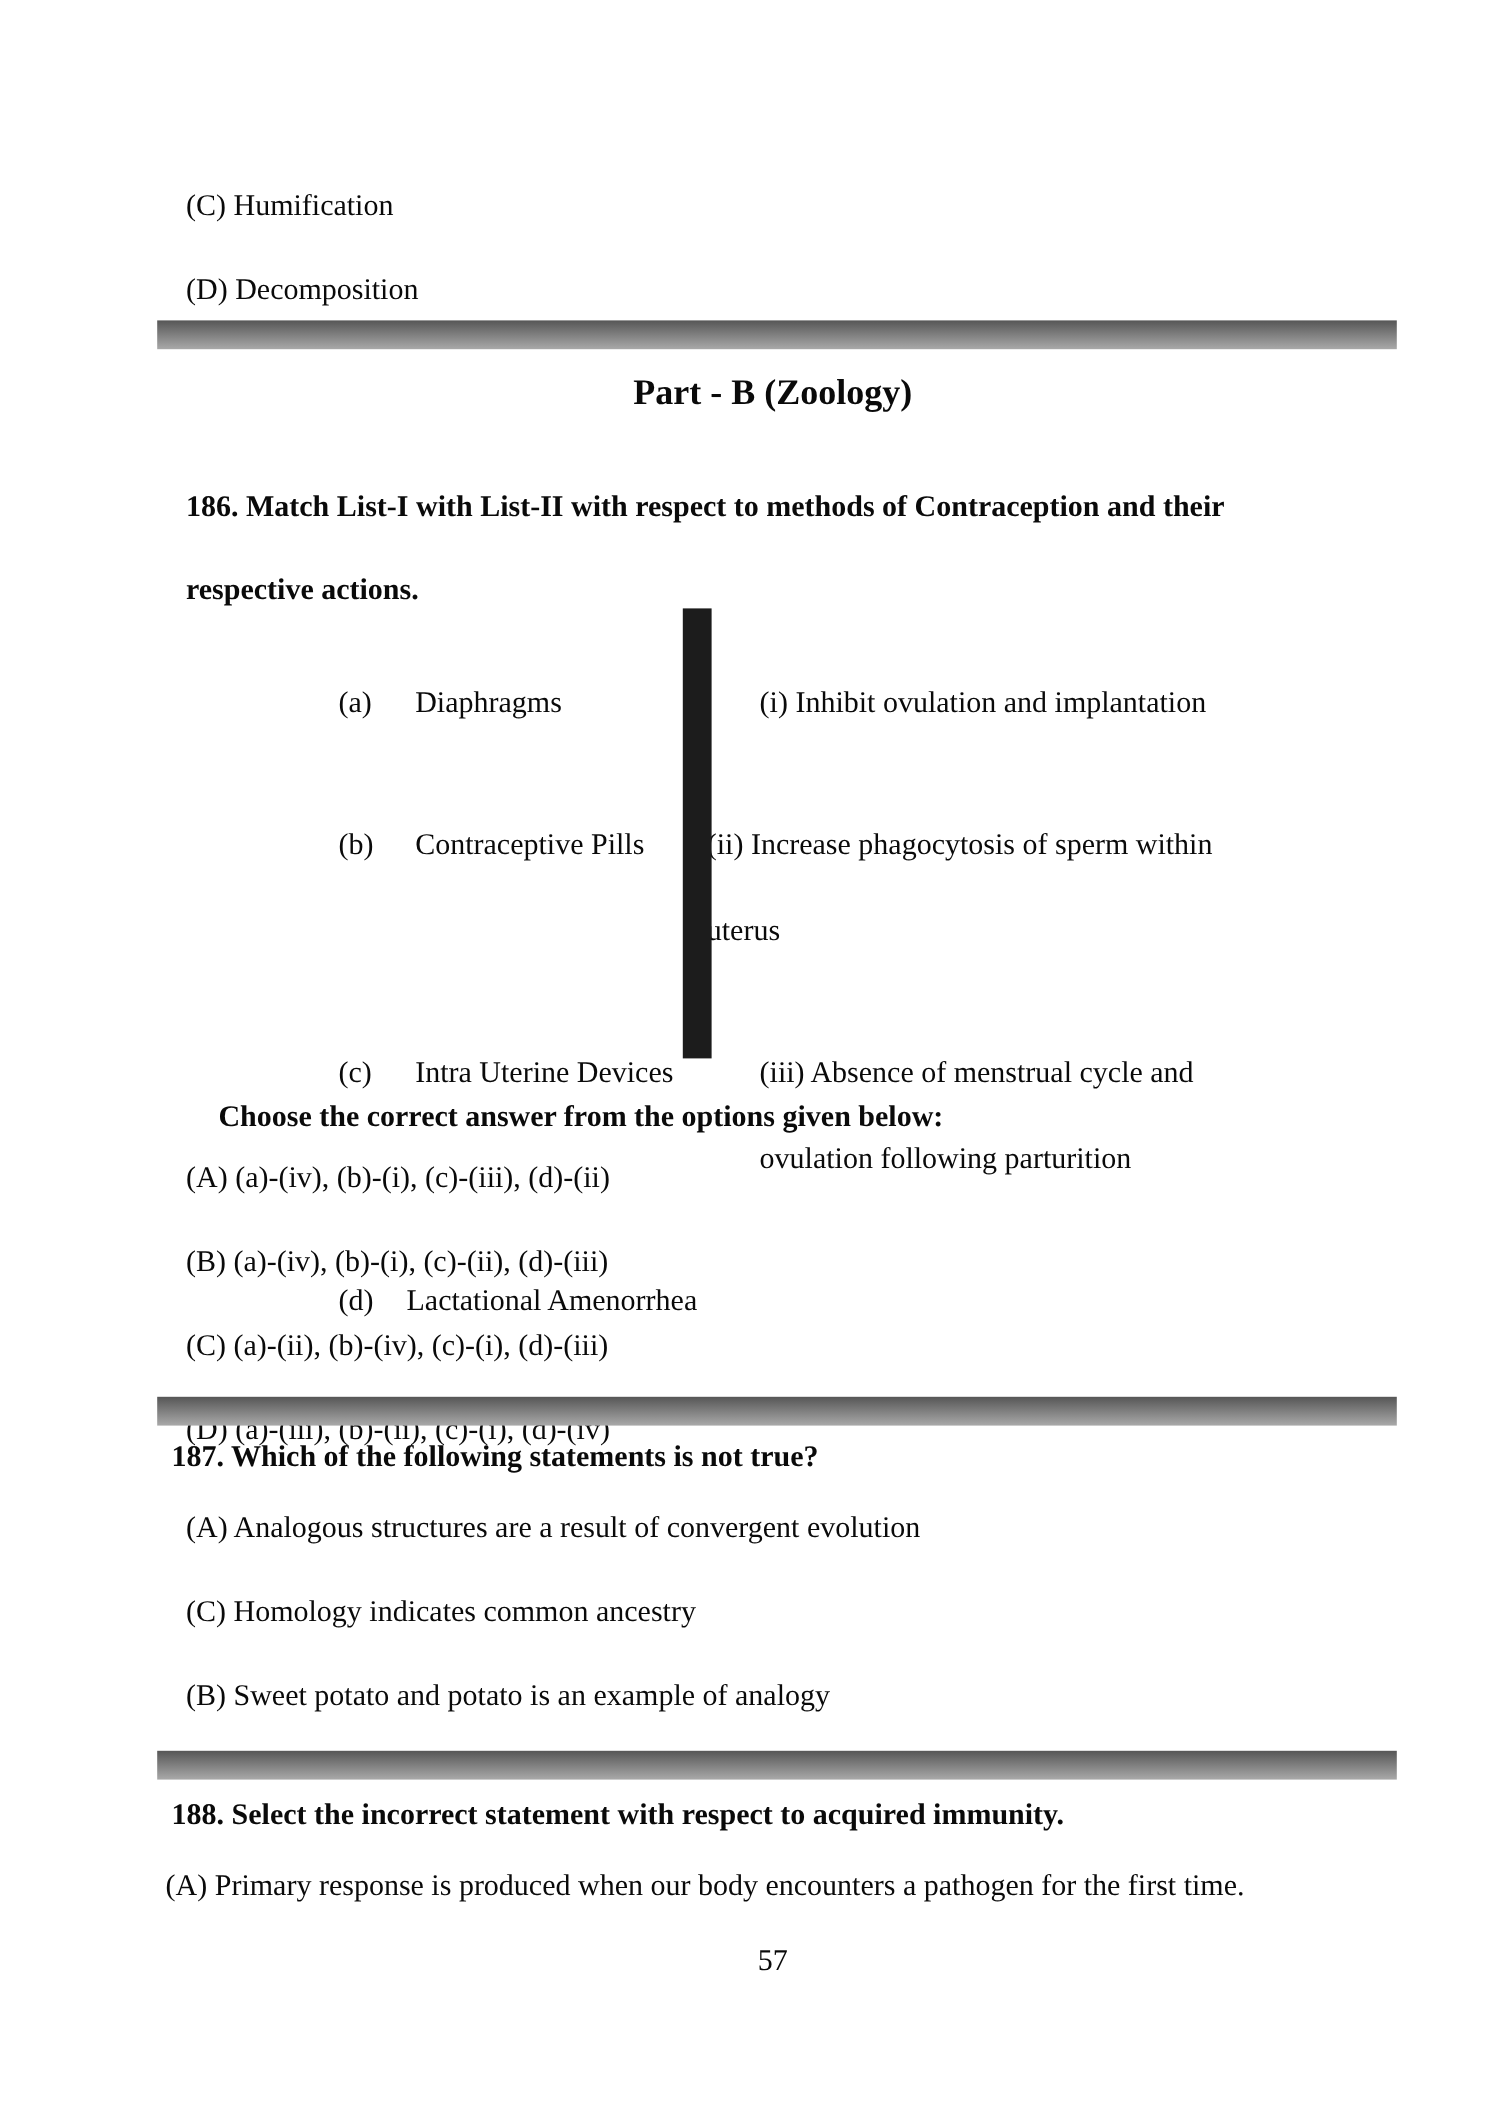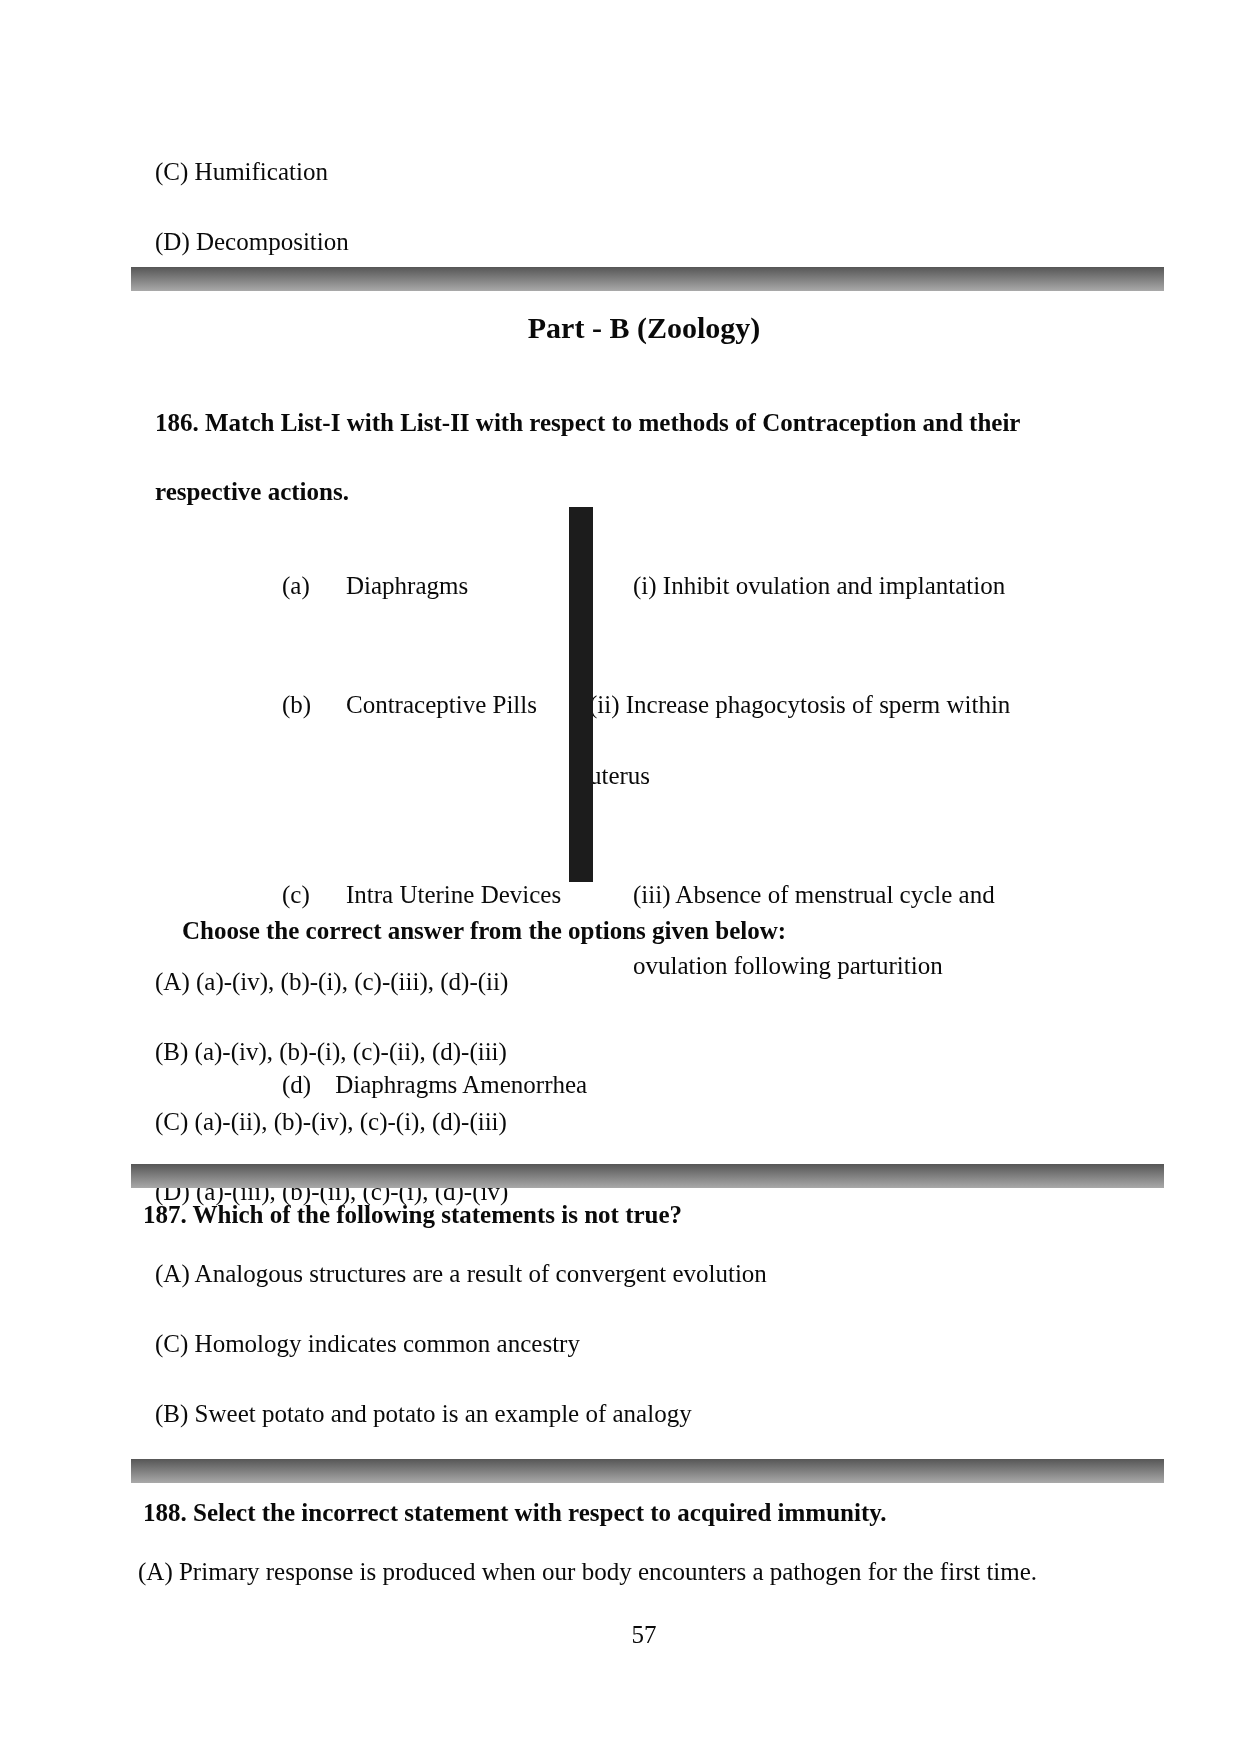--- a/index.html
+++ b/index.html
@@ -135,21 +135,21 @@
         </div>
         <div class="mt-col2">
           <div class="line">(iii) Absence of menstrual cycle and</div>
           <div class="line">ovulation following parturition</div>
         </div>
       </div>
 
       <div class="mt-row">
         <div class="mt-col1">
           <div class="mt-key">(d)</div>
-          <div class="mt-item">Diaphragms Amenorrhea</div>
+          <div class="mt-item">Lactational Amenorrhea</div>
         </div>
         <div class="mt-col2">
         </div>
       </div>
 
     </div>
   </div>
   <div class="mt-vline"></div>
 
   <div class="abs prompt line" style="left:107px; top:872px;margin-left:39px;">Choose the correct answer from the options given below:</div>

